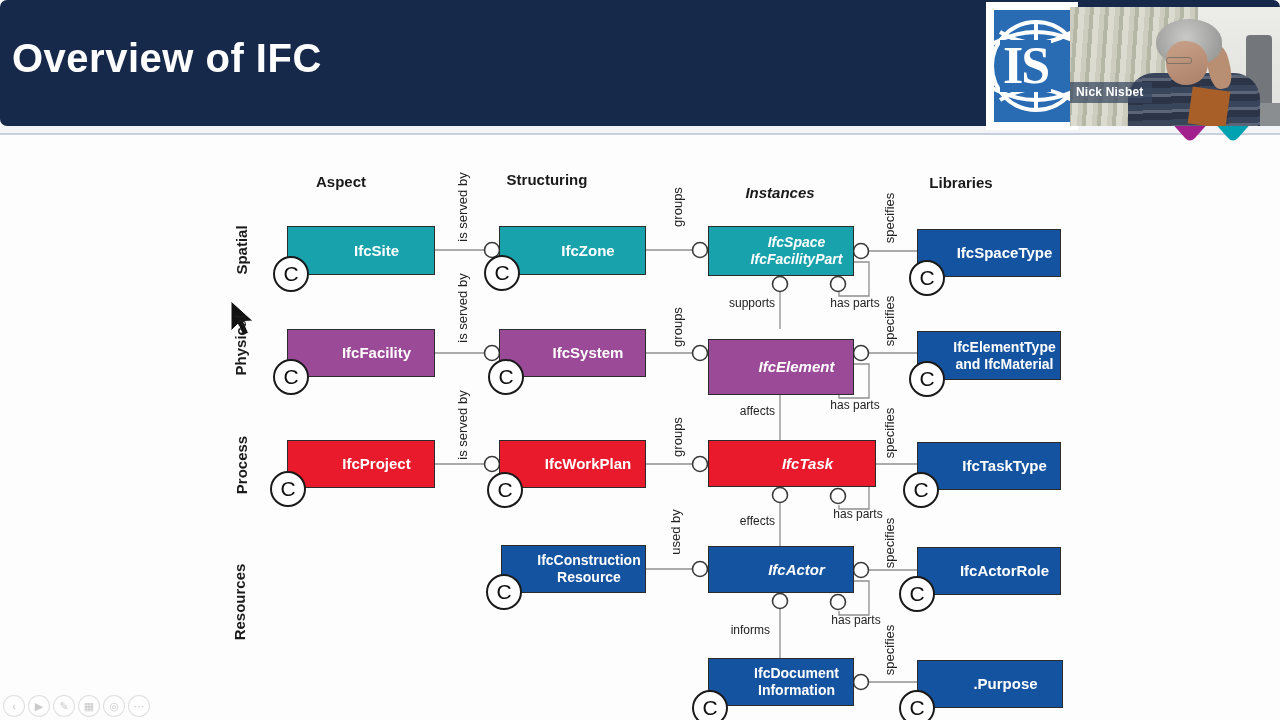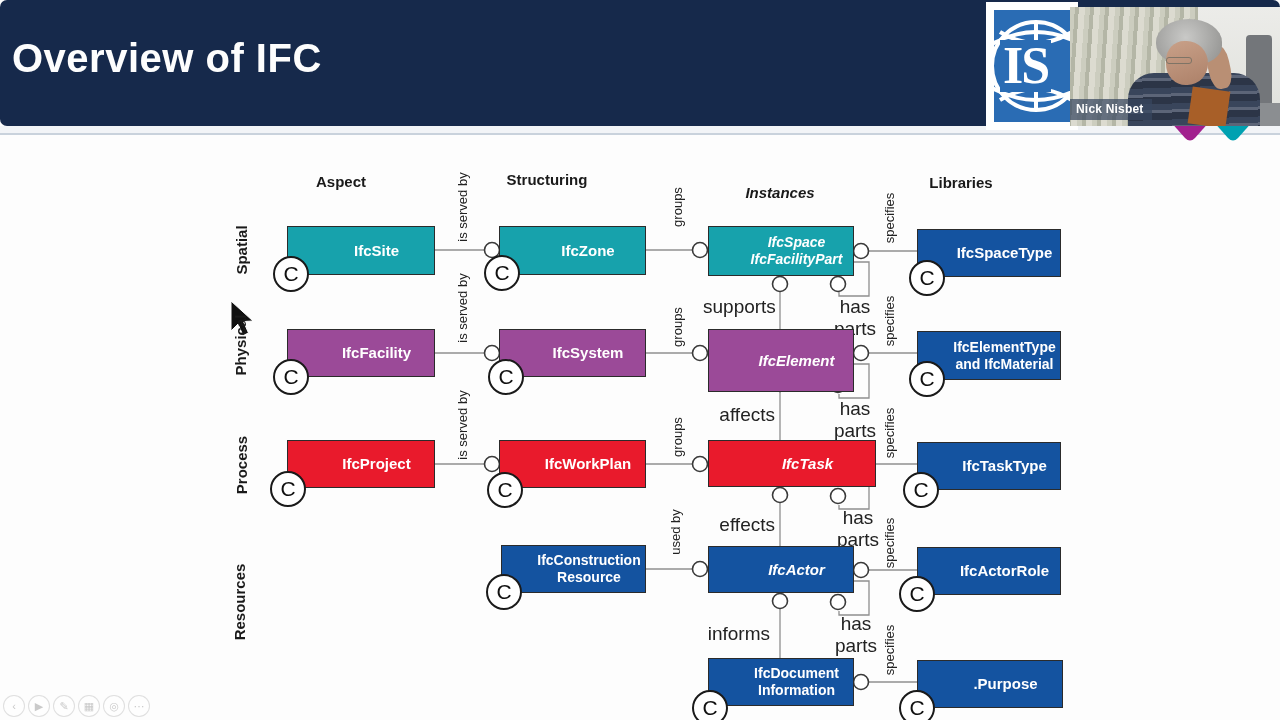--- a/index.html
+++ b/index.html
@@ -19,21 +19,21 @@
   .node.italic{font-style:italic;}
   .teal{background:#17a2ac}.purple{background:#9b4a98}.red{background:#e91a2c}.blue{background:#1453a0}
   .cmark{position:absolute;width:36px;height:36px;border-radius:50%;background:#fff;border:2px solid #1a1a1a;
          display:flex;align-items:center;justify-content:center;font-size:21px;color:#111;box-sizing:border-box;}
   .colhead{position:absolute;transform:translateX(-50%);font-weight:700;font-size:15px;color:#1a1a1a;white-space:nowrap;}
   .colhead.italic{font-style:italic;margin-top:12px;}
   .rowlabel{position:absolute;width:90px;height:18px;line-height:18px;text-align:center;transform:rotate(-90deg);
             font-weight:700;font-size:15px;color:#1a1a1a;}
   .vlabel{position:absolute;width:84px;height:16px;line-height:16px;text-align:center;transform:rotate(-90deg);
           font-size:13px;color:#222;white-space:nowrap;}
-  .hlabel{position:absolute;font-size:19px;color:#222;}
+  .hlabel{position:absolute;font-size:12px;color:#222;}
   .ta-r{text-align:right}.ta-c{text-align:center}
 
   
   .iso-card{position:absolute;left:986px;top:2px;width:92px;height:128px;background:#fff;}
   .iso-square{position:absolute;left:8px;top:8px;width:76px;height:112px;background:#2a6cb4;overflow:hidden;}
   .iso-text{position:absolute;left:6px;top:30px;font-family:"Liberation Serif",serif;font-weight:bold;
             font-size:52px;line-height:1.0;color:#fff;background:#2a6cb4;padding:0 3px;letter-spacing:-2px;}
 
   
   .webcam{position:absolute;left:1070px;top:7px;width:210px;height:119px;overflow:hidden;background:#e9eae6;z-index:3;}
@@ -44,21 +44,21 @@
   .chair-leg{position:absolute;left:186px;top:96px;width:24px;height:23px;background:#8b8e91;}
   .sweater{position:absolute;left:58px;top:66px;width:132px;height:53px;border-radius:26px 26px 0 0;
            background:repeating-linear-gradient(178deg,#39455b 0 6px,#5c6578 6px 9px,#2c3547 9px 16px);}
   .orange{position:absolute;left:120px;top:82px;width:38px;height:37px;background:#a85f28;transform:rotate(8deg);}
   .hair{position:absolute;left:86px;top:12px;width:66px;height:46px;border-radius:50% 50% 42% 46%;
         background:radial-gradient(circle at 45% 40%,#c9c9c7,#8f8f8d);}
   .face{position:absolute;left:96px;top:34px;width:42px;height:44px;border-radius:46% 54% 52% 50%;
         background:linear-gradient(160deg,#c9a189,#ac8068);}
   .glasses{position:absolute;left:96px;top:50px;width:26px;height:7px;border:1.5px solid #7e7466;border-radius:3px;box-sizing:border-box;}
   .hand{position:absolute;left:138px;top:38px;width:22px;height:44px;border-radius:40%;background:#b98f74;transform:rotate(-12deg);}
-  .name-tag{position:absolute;left:0px;bottom:6px;background:rgba(55,70,95,.72);color:#fff;font-size:12px;
+  .name-tag{position:absolute;left:0px;bottom:23px;background:rgba(55,70,95,.72);color:#fff;font-size:12px;
             font-weight:700;padding:3px 8px 4px 6px;letter-spacing:.2px;}
 
   
   .chev{position:absolute;top:112px;width:56px;height:29px;z-index:2;}
   .chev svg{display:block}
 
   
   .media-controls{position:absolute;left:3px;top:695px;display:flex;gap:3px;z-index:4;}
   .mc{width:22px;height:22px;border-radius:50%;border:1px solid rgba(165,165,165,.35);
       color:rgba(150,150,150,.5);display:flex;align-items:center;justify-content:center;
@@ -167,21 +167,21 @@
   <div class="node blue" style="left:917px;top:229px;width:144px;height:48px">
       <span>IfcSpaceType</span>
     </div>
 
   <div class="node purple" style="left:287px;top:329px;width:148px;height:48px">
       <span>IfcFacility</span>
     </div>
   <div class="node purple" style="left:499px;top:329px;width:147px;height:48px">
       <span>IfcSystem</span>
     </div>
-  <div class="node purple italic" style="left:708px;top:329px;width:146px;height:63px">
+  <div class="node purple italic" style="left:708px;top:339px;width:146px;height:56px">
       <span>IfcElement</span>
     </div>
   <div class="node blue two" style="left:917px;top:331px;width:144px;height:49px">
     <span>IfcElementType</span>
     <span>and IfcMaterial</span>
   </div>
 
   <div class="node red" style="left:287px;top:440px;width:148px;height:48px">
       <span>IfcProject</span>
     </div>

